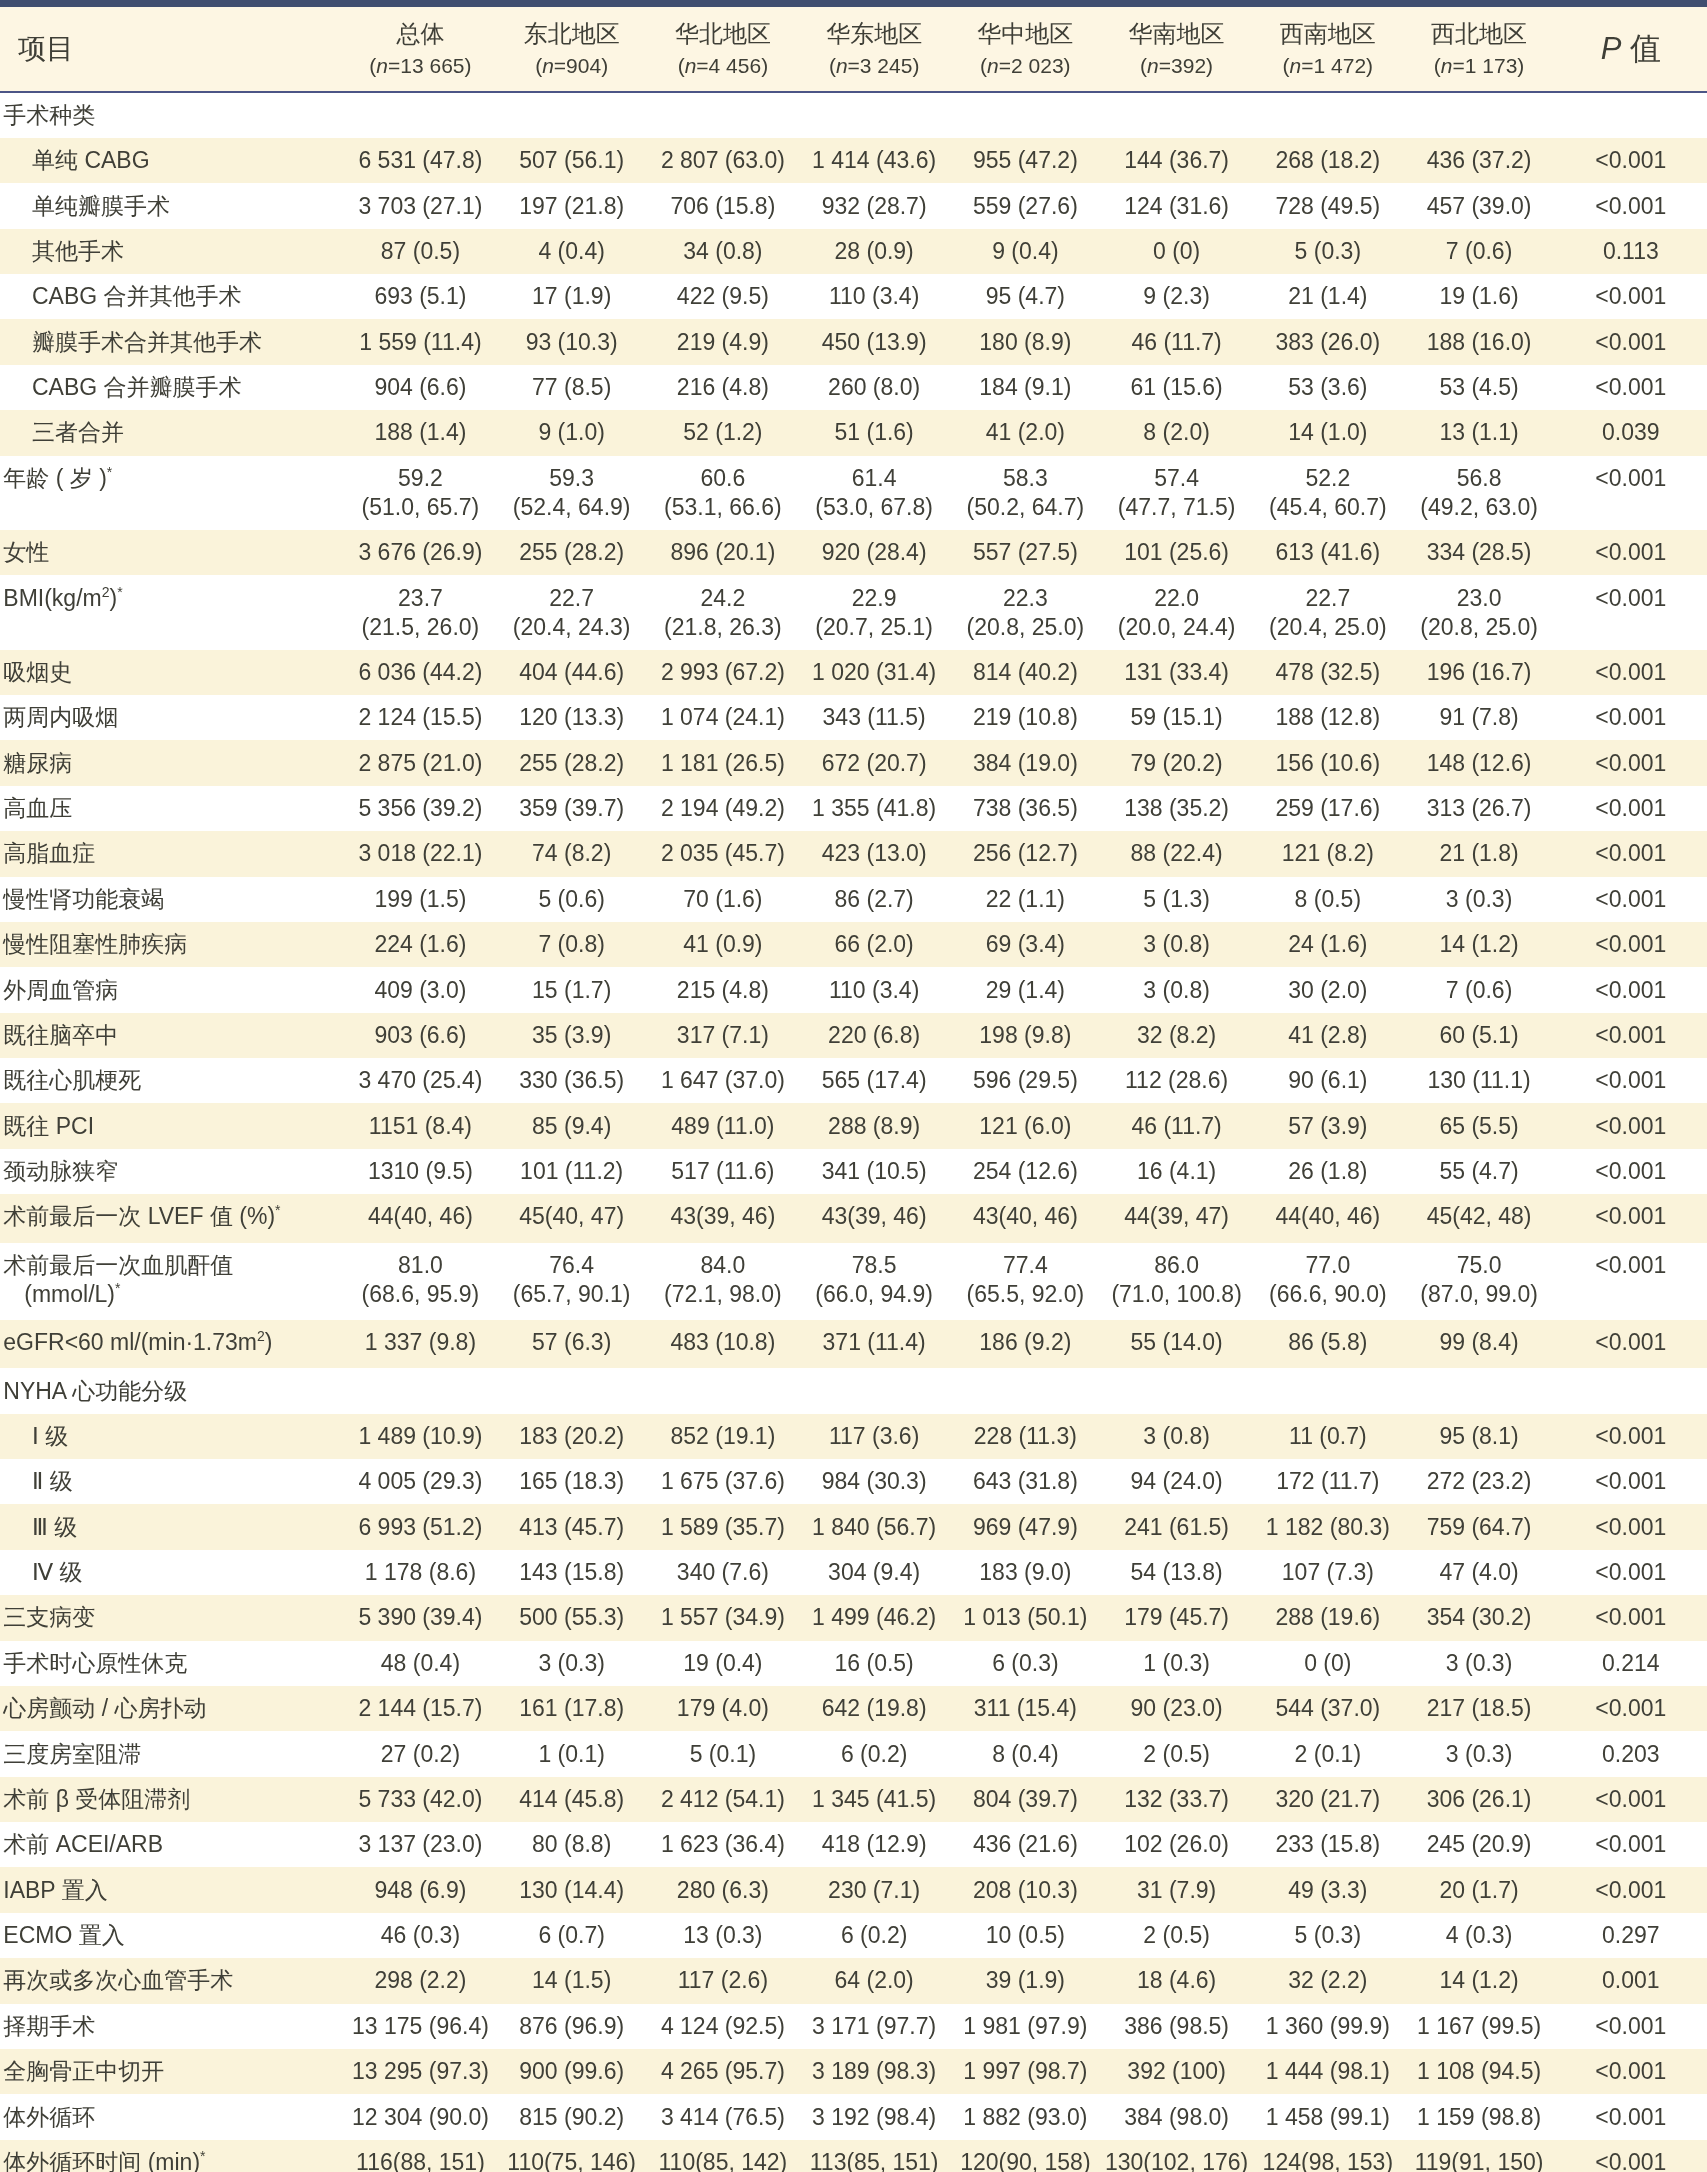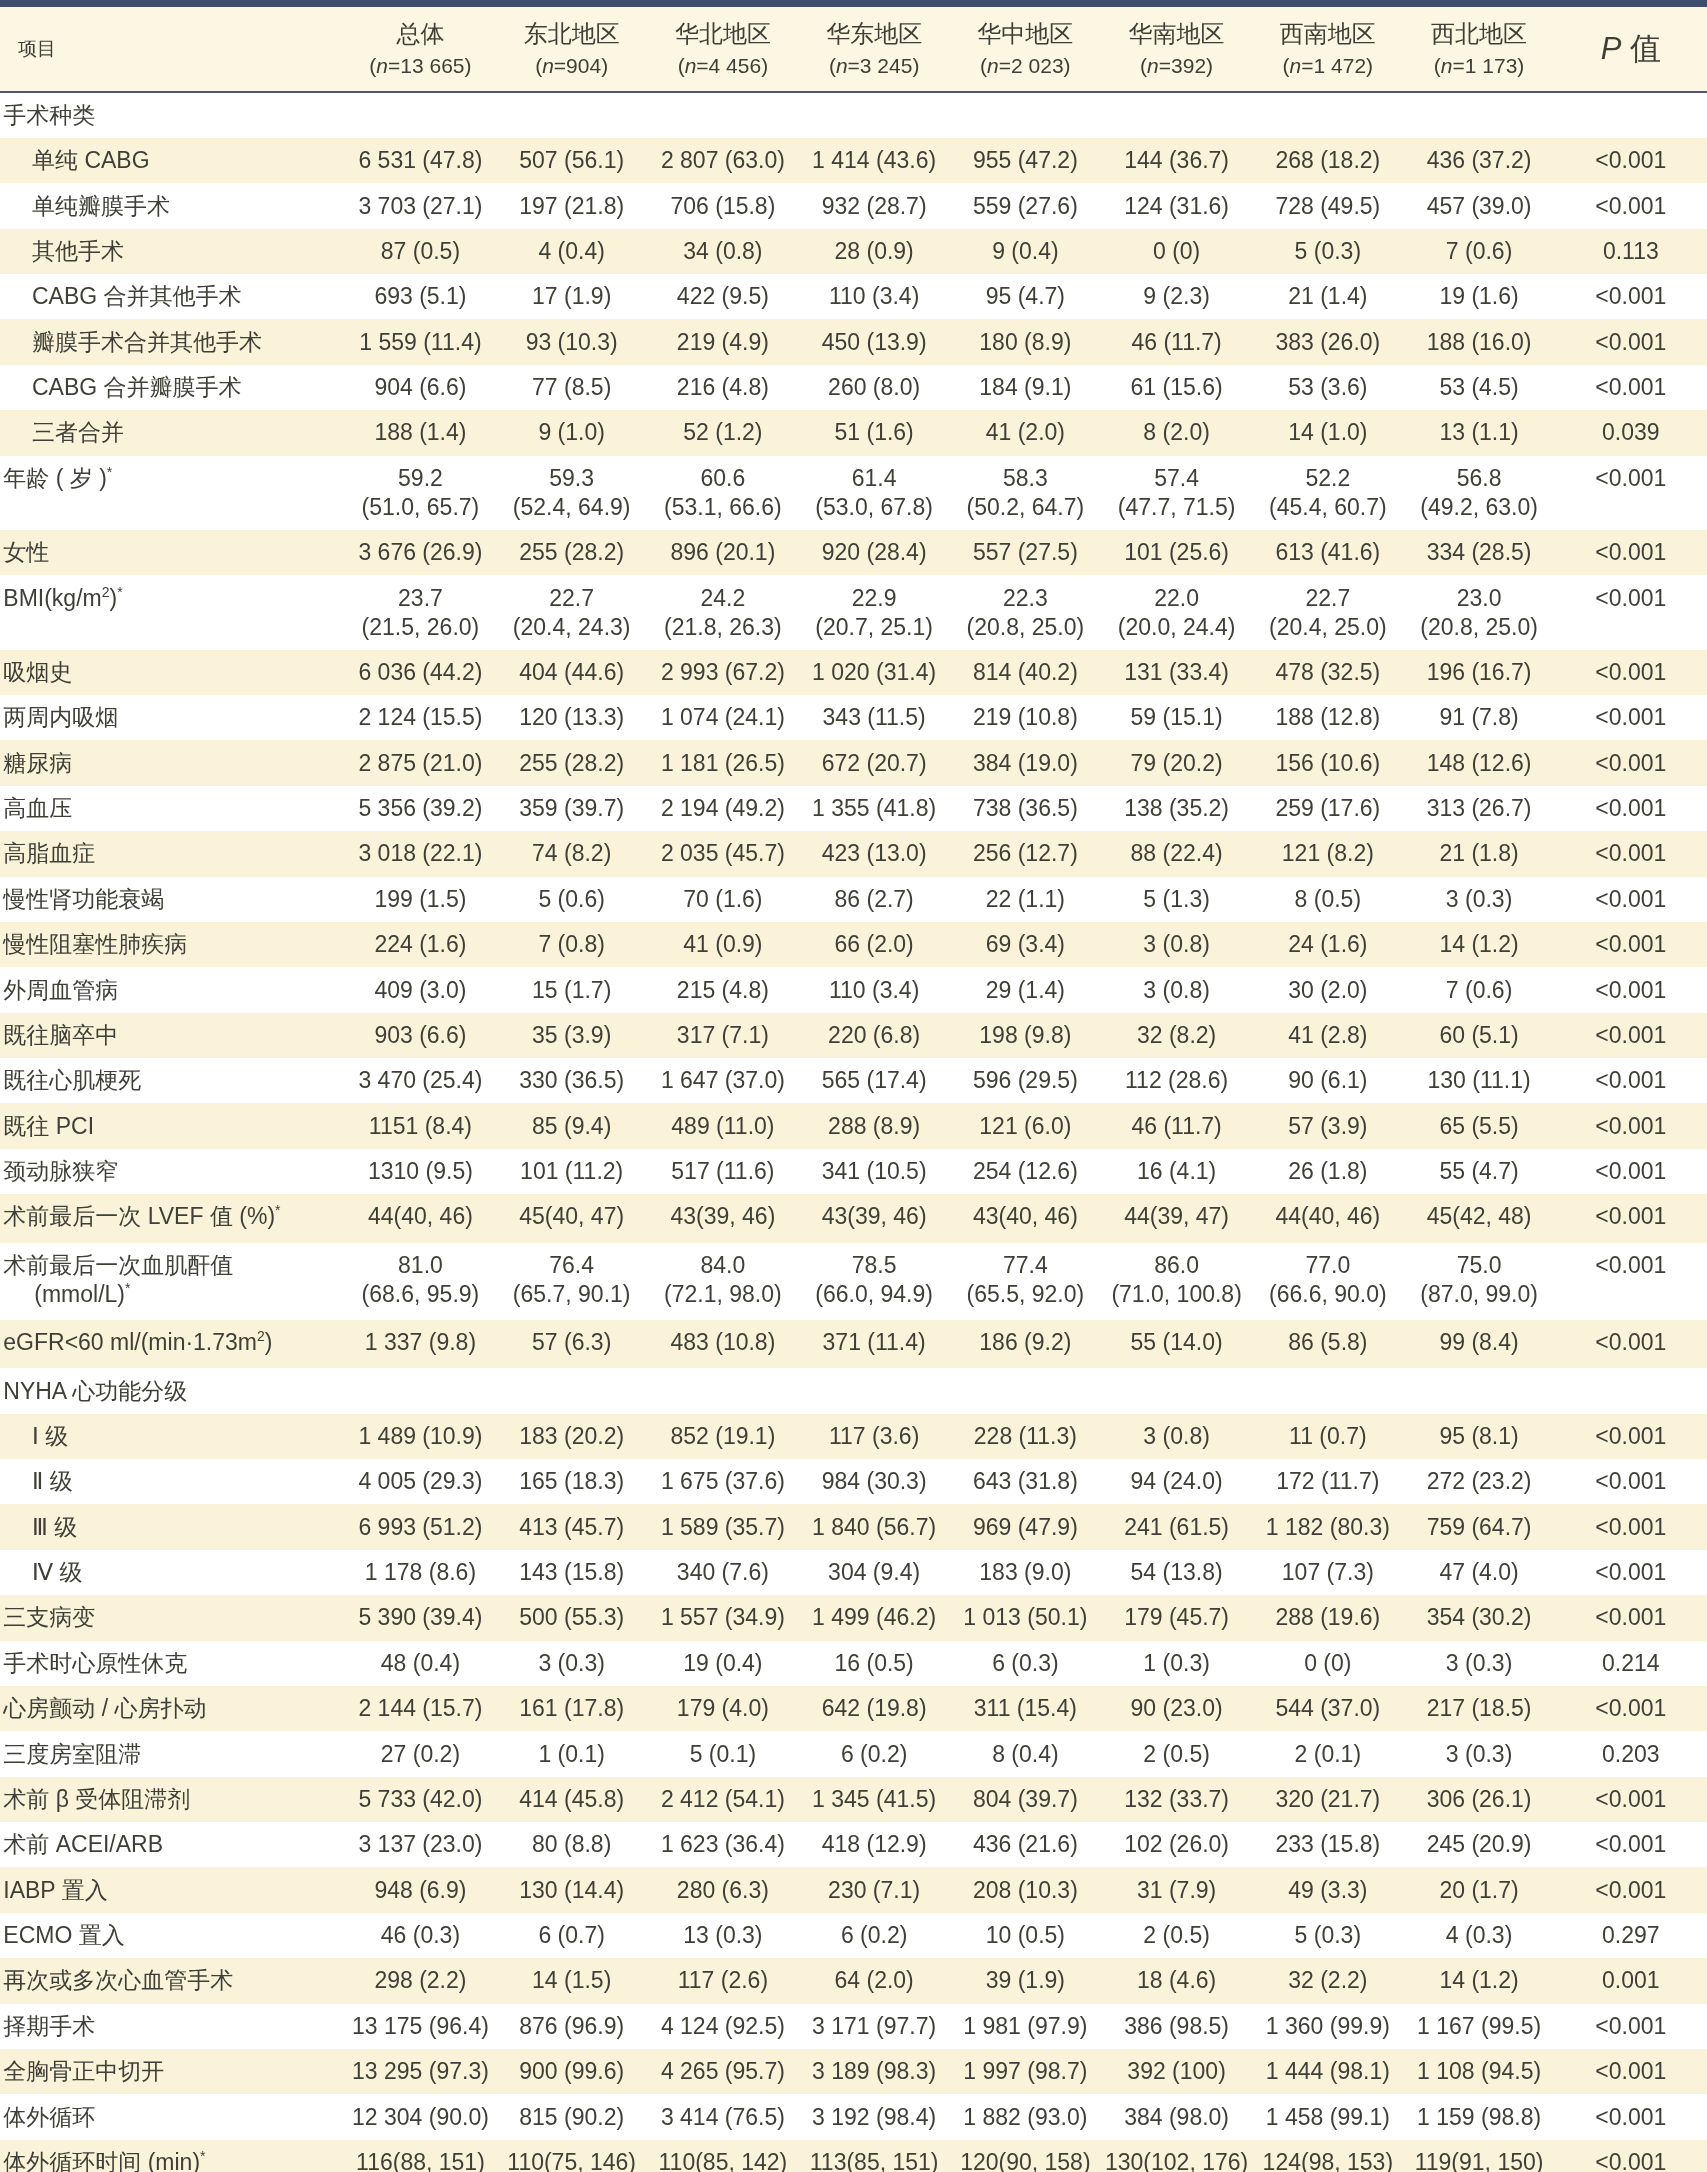--- a/index.html
+++ b/index.html
@@ -20,35 +20,35 @@
     background:#ffffff;
   }
   table{width:100%;border-collapse:collapse;table-layout:fixed;}
   thead th{
     background:var(--header-cream);
     border-bottom:2.4px solid var(--sep);
     font-weight:normal;
     vertical-align:middle;
     padding:9.8px 3.3px;
   }
-  th.c-item{text-align:left;padding-left:18px;font-size:19px;}
+  th.c-item{text-align:left;padding-left:18px;font-size:28px;}
   th.c-p{font-size:31px;}
   .th-name{font-size:24px;line-height:33px;}
   .th-n{font-size:21px;line-height:31px;}
   tbody td{
     vertical-align:top;
     padding:8.2px 3.3px;
     font-size:23px;
     line-height:29px;
     text-align:center;
   }
   tbody tr:nth-child(even){background:var(--row-cream);}
   td.c-item{text-align:left;}
   td.ind1{padding-left:32px;}
-  .lbl-cont{margin-left:31px;}
+  .lbl-cont{margin-left:21px;}
   .sup{font-size:14px;position:relative;top:-9px;}
   i{font-style:italic;}
 </style>
 </head>
 <body>
 
 <div class="page">
   <table>
     <colgroup>
       <col style="width:20.2%">

